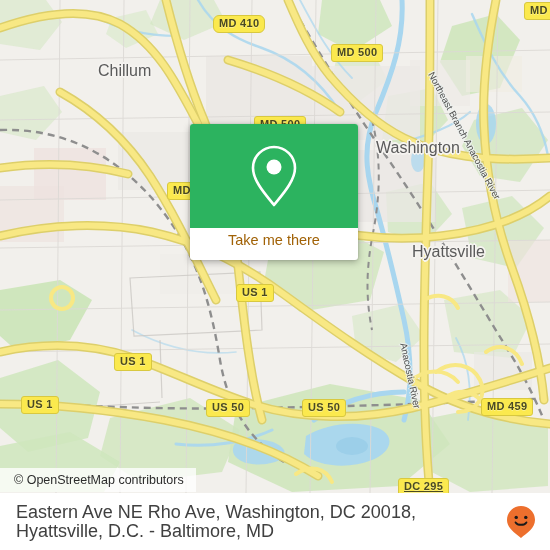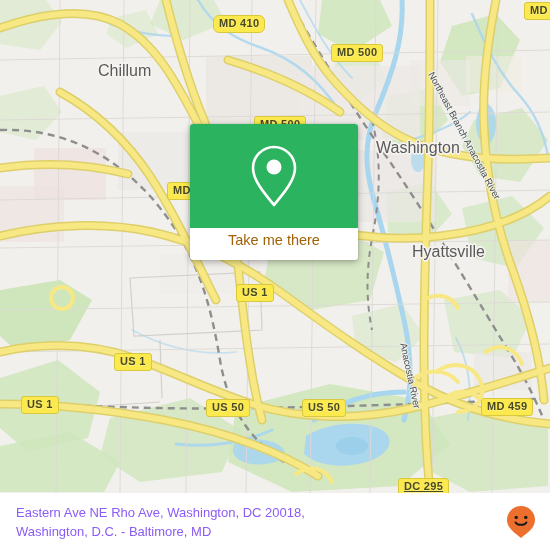--- a/index.html
+++ b/index.html
@@ -109,22 +109,22 @@
     left: 0; top: 493px;
     width: 550px; height: 57px;
     background: #ffffff;
     display: flex;
     align-items: center;
     justify-content: space-between;
     box-sizing: border-box;
     padding: 0 14px 0 16px;
   }
   #footer-text {
-    color: #8b5cf6;
-    font-size: 13px;
+    color: #404040;
+    font-size: 18px;
     line-height: 19px;
     max-width: 390px;
   }
   #footer-text div { white-space: nowrap; }
   #logo { display: flex; align-items: center; gap: 1px; }
   #logo-word {
     color: #1a1a1a;
     font-size: 30px;
     font-weight: bold;
     letter-spacing: -0.8px;
@@ -297,26 +297,29 @@
         <svg width="54" height="66" viewBox="0 0 54 66">
           <path d="M27 4 C15.4 4 6 13.4 6 25 C6 38 19 52 27 62 C35 52 48 38 48 25 C48 13.4 38.6 4 27 4 Z" fill="none" stroke="#ffffff" stroke-width="2.6" stroke-linejoin="round"></path>
           <circle cx="27" cy="24" r="7.5" fill="#ffffff"></circle>
         </svg>
       </div>
       <div id="card-bottom">
         <span>Take me there</span>
       </div>
     </div>
 
+    <div id="osm-bar">
+      <span>© OpenStreetMap contributors</span>
+    </div>
   </div>
 
   <div id="footer">
     <div id="footer-text">
       <div>Eastern Ave NE Rho Ave, Washington, DC 20018,</div>
-      <div>Washington, D.C. - Baltimore, MD</div>
+      <div>Hyattsville, D.C. - Baltimore, MD</div>
     </div>
     <div id="logo">
       <svg width="30" height="34" viewBox="0 0 30 34">
         <path d="M15 1 C7.3 1 1 7.3 1 15 C1 23 9 28 15 33 C21 28 29 23 29 15 C29 7.3 22.7 1 15 1 Z" fill="#ED6F2D"></path>
         <circle cx="10.2" cy="12.4" r="1.7" fill="#1a1a1a"></circle>
         <circle cx="19.8" cy="12.4" r="1.7" fill="#1a1a1a"></circle>
         <path d="M9.6 17.4 C11.6 20.6 18.4 20.6 20.4 17.4" fill="none" stroke="#1a1a1a" stroke-width="1.9" stroke-linecap="round"></path>
       </svg>
     </div>
   </div>

